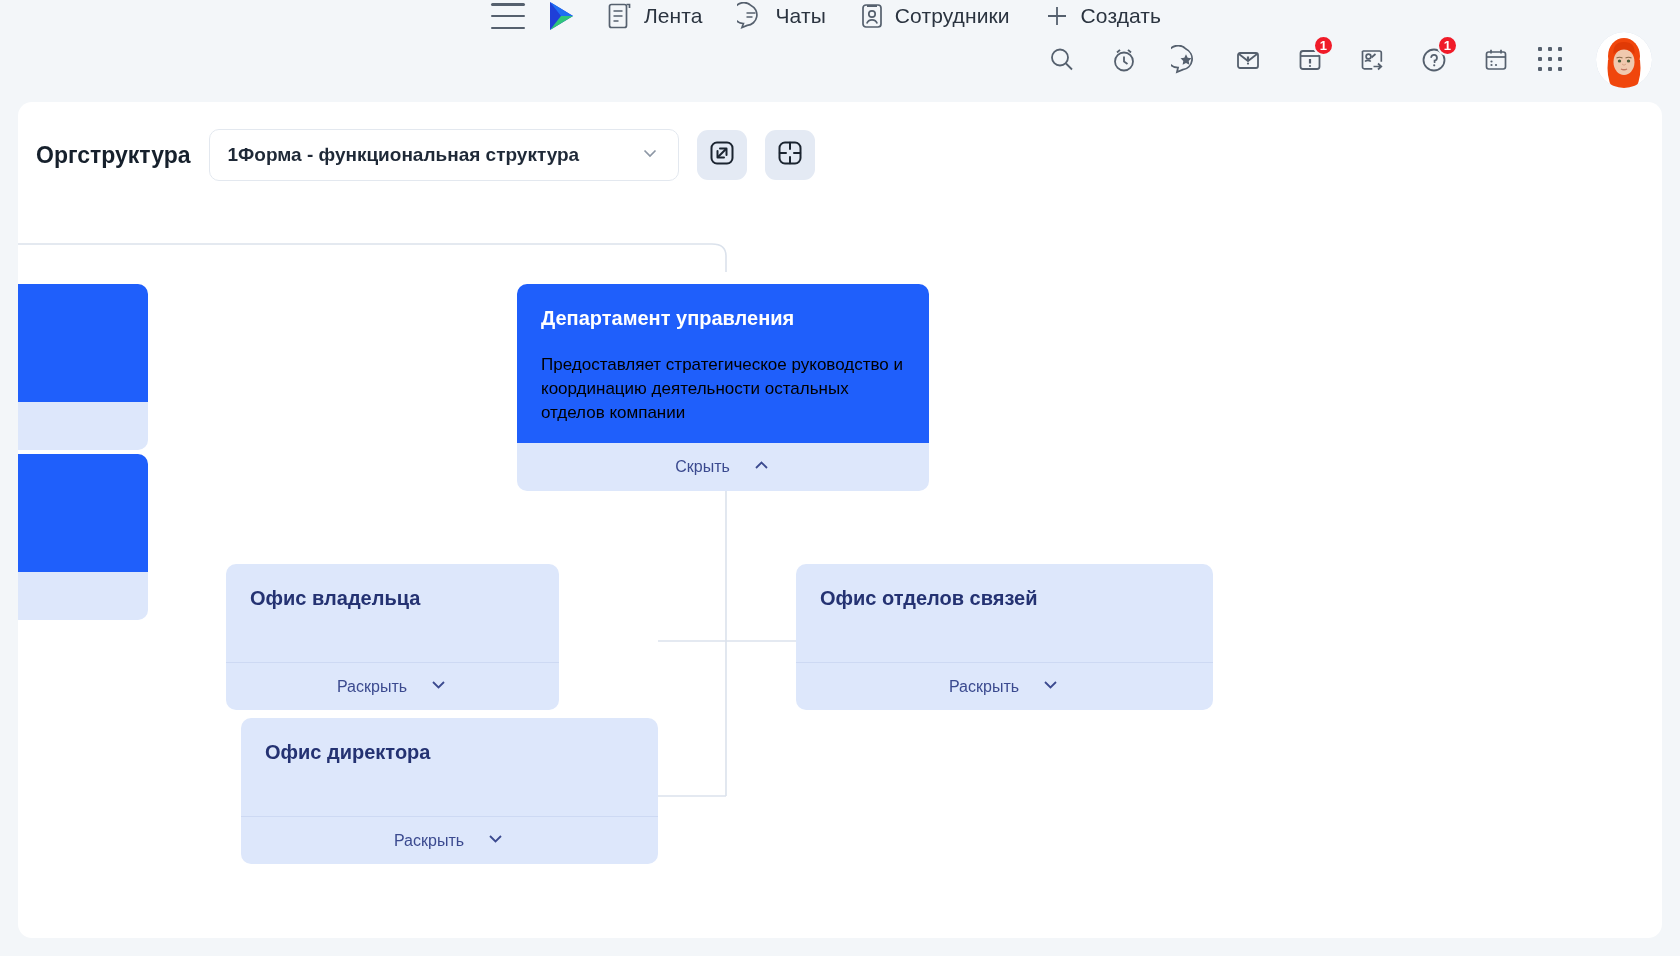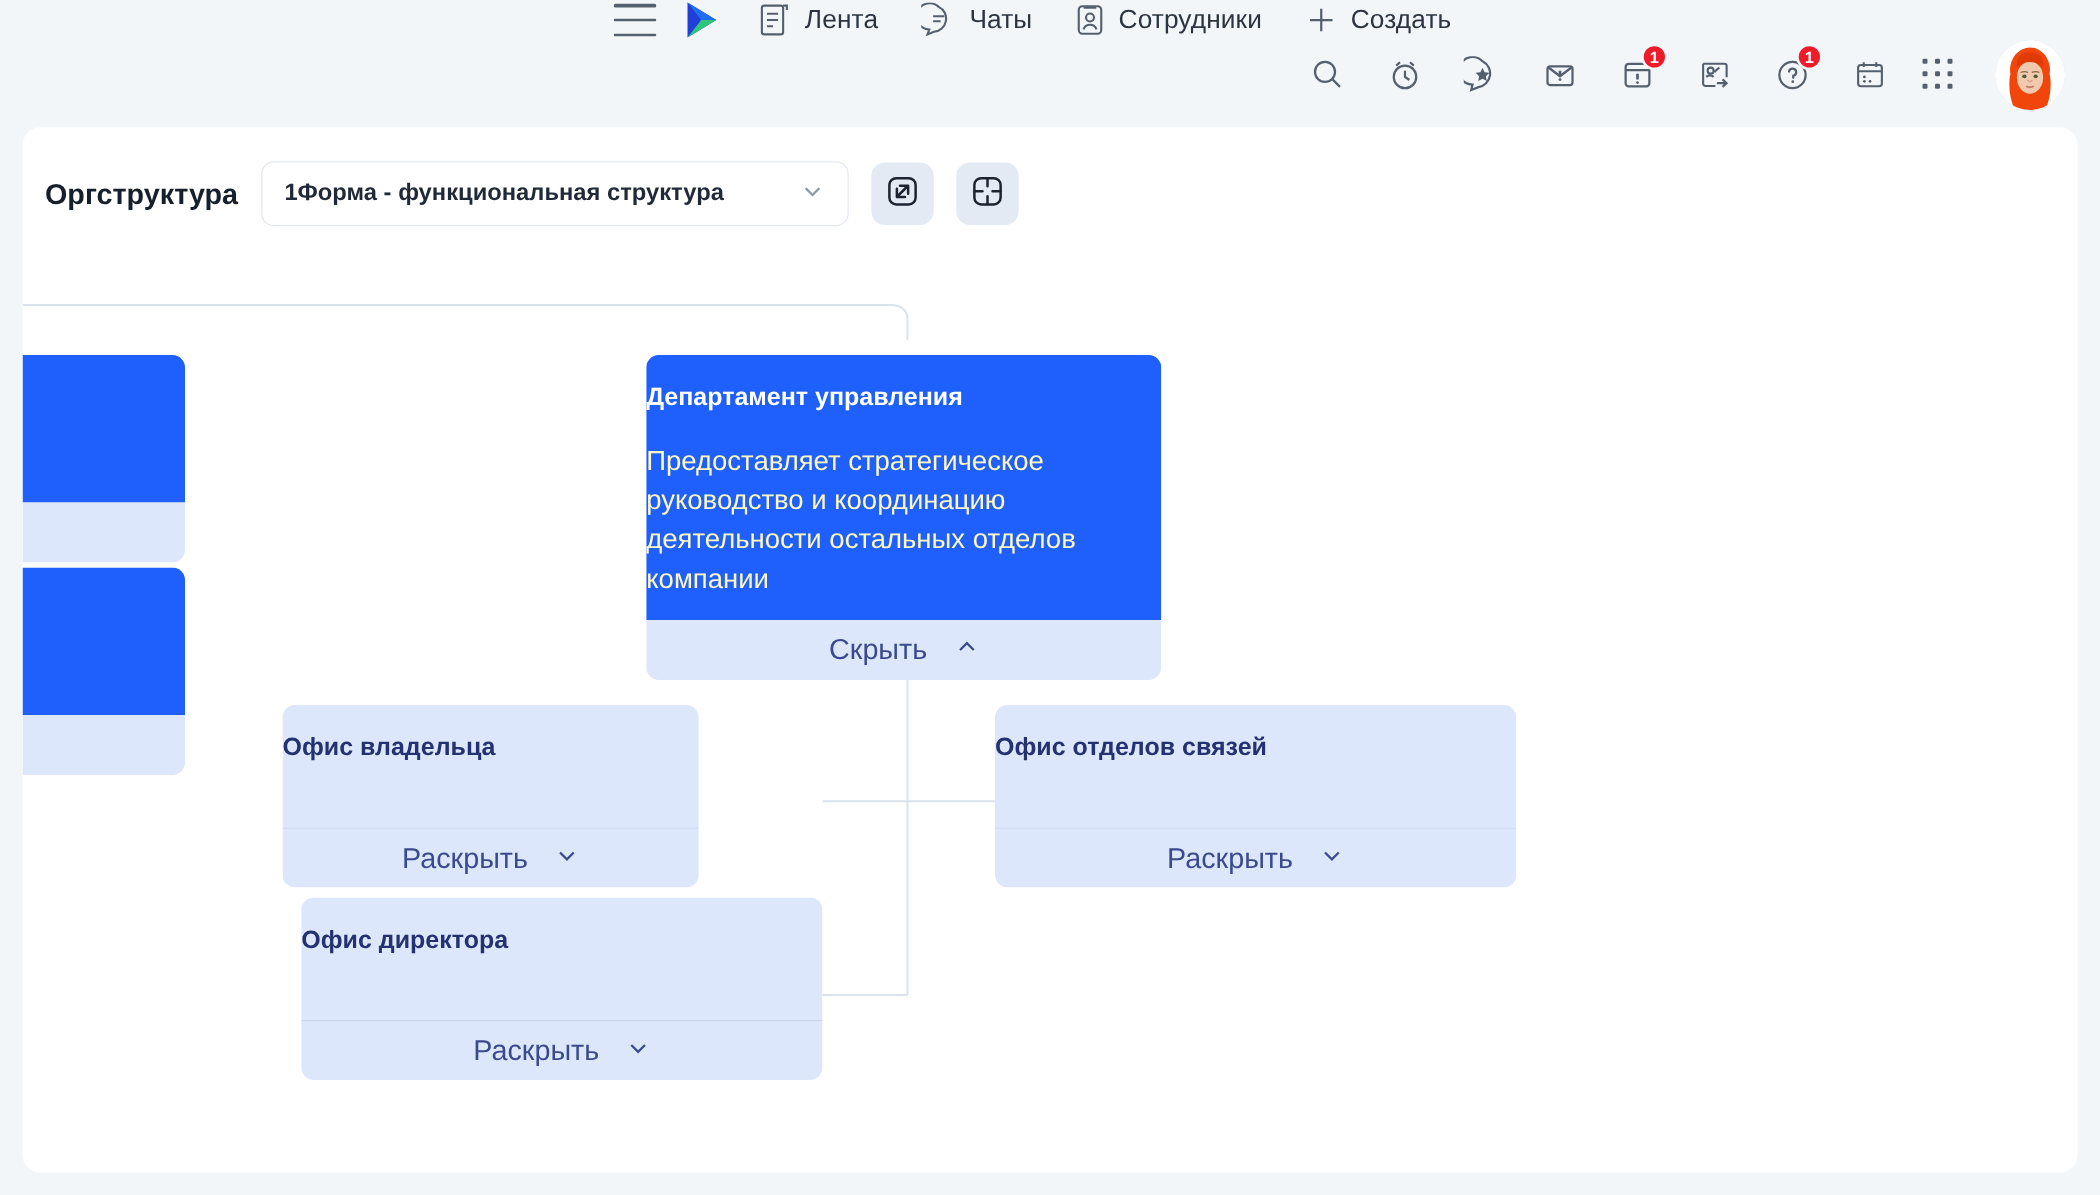--- a/index.html
+++ b/index.html
@@ -96,35 +96,35 @@
   
   .canvas { position: absolute; inset: 84px 0 0 0; overflow: hidden; }
   .svg-links { position: absolute; left: 0; top: 0; width: 1644px; height: 752px; }
 
   .node {
     position: absolute;
     border-radius: 10px;
     overflow: hidden;
     cursor: pointer;
   }
-  .node-body { padding: 22px 16px 18px 0; }
+  .node-body { padding: 22px 16px 18px 24px; }
   .node.root .node-body { background: #1f5ffb; }
   .node.child .node-body { background: #dde7fb; }
   .node-title { font-size: 20px; font-weight: 700; line-height: 1.25; }
   .node.root .node-title { color: #ffffff; }
   .node.child .node-title { color: #243272; }
   .node-desc {
-    margin-top: 22px; font-size: 22px; line-height: 1.42; color: #fef9c3;
+    margin-top: 22px; font-size: 17px; line-height: 1.42; color: #000000;
   }
   .node-foot {
     background: #dde7fb;
     height: 48px;
     display: flex; align-items: center; justify-content: center;
     gap: 22px;
-    font-size: 23px; color: #3b4a8f;
+    font-size: 16px; color: #3b4a8f;
     border-top: 1px solid #cdd9f3;
   }
   .node.root .node-foot { border-top: none; }
   .chev { display: inline-block; }
 
   .stub { position: absolute; border-radius: 10px; overflow: hidden; }
   .stub .sb { background: #1f5ffb; }
   .stub .sf { background: #dde7fb; height: 48px; }
 </style>
 </head>

